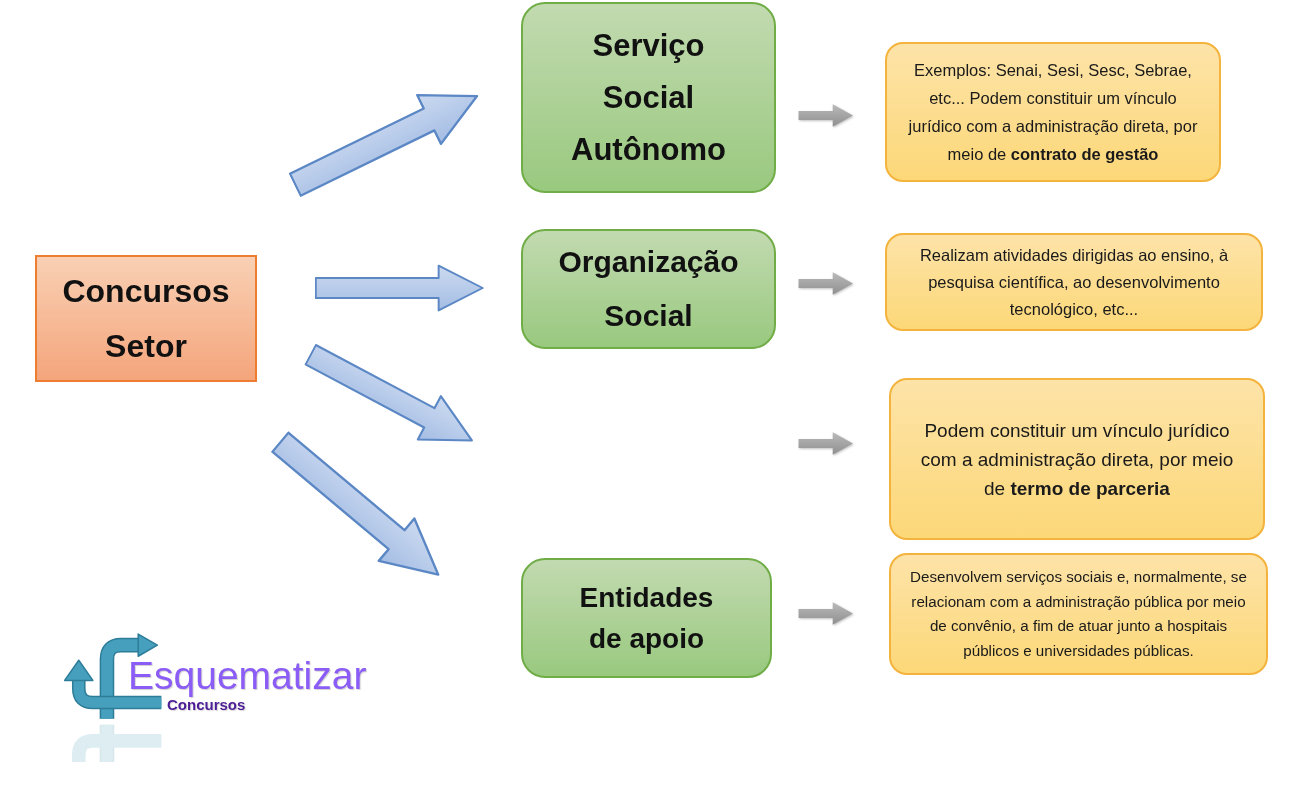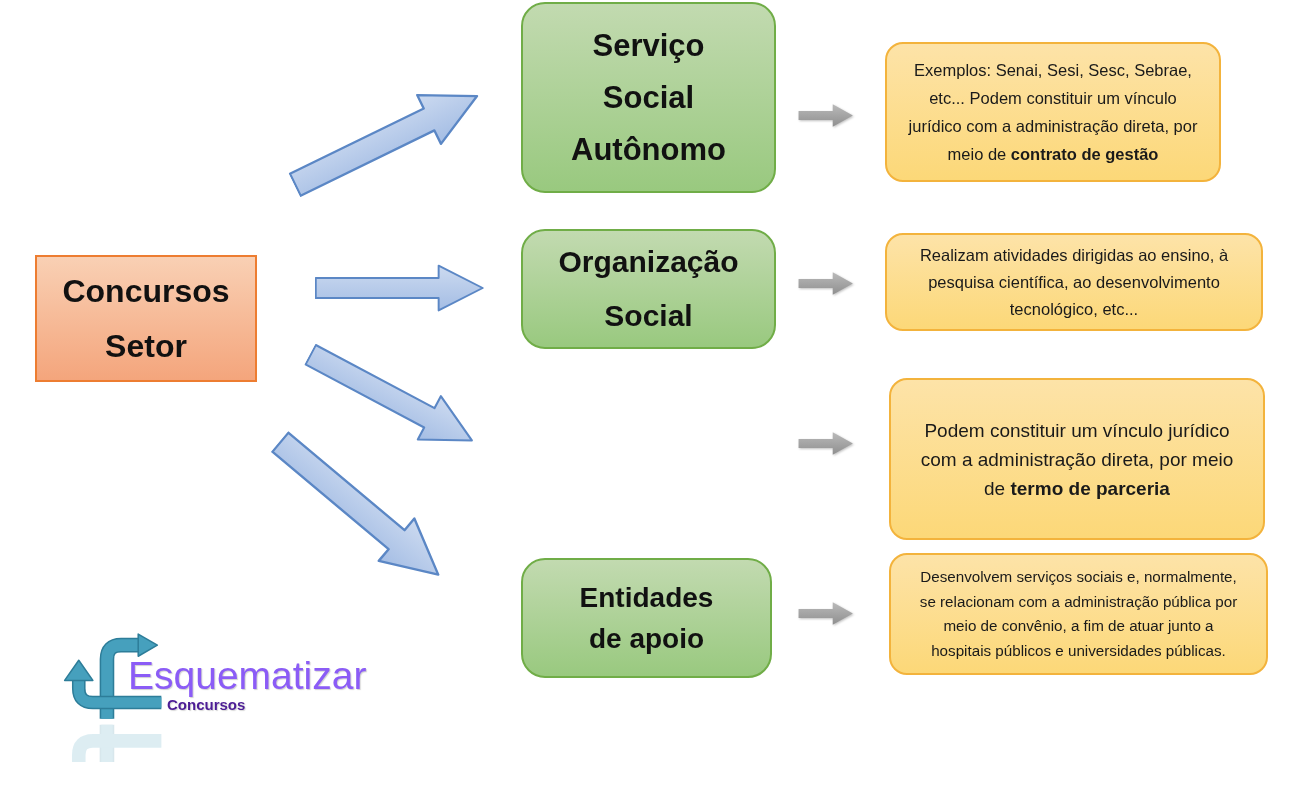--- a/index.html
+++ b/index.html
@@ -25,21 +25,21 @@
   .node4{left:521px;top:558px;width:251px;height:120px;font-size:28px;line-height:41px;}
 
   
   .card{background:linear-gradient(to bottom,#fde3a8 0%,#fcd878 100%);
     border:2px solid #f3b33c;border-radius:18px;color:#1a1a1a;
     flex-direction:column;padding:6px 20px;}
   .card p{margin:0;}
   .card1{left:885px;top:42px;width:336px;height:140px;font-size:16.5px;line-height:28px;}
   .card2{left:885px;top:233px;width:378px;height:98px;font-size:16.5px;line-height:27px;}
   .card3{left:889px;top:378px;width:376px;height:162px;font-size:19px;line-height:29px;padding:6px 22px;}
-  .card4{left:889px;top:553px;width:379px;height:122px;font-size:15.2px;line-height:24.5px;padding:6px 24px;}
+  .card4{left:889px;top:553px;width:379px;height:122px;font-size:15.2px;line-height:24.5px;padding:6px 14px;}
   .bold-seg{font-weight:bold;}
 
   
   .arrow{position:absolute;}
   .blue-arrow svg{display:block;}
   .blue1{left:284px;top:108px;width:206px;height:64px;transform:rotate(-26deg);}
   .blue2{left:315px;top:256px;width:170px;height:64px;transform:rotate(0deg);}
   .blue3{left:299px;top:366px;width:186px;height:64px;transform:rotate(28deg);}
   .blue4{left:255px;top:477px;width:210px;height:64px;transform:rotate(40deg);}
   .gray-arrow{width:56px;height:25px;filter:drop-shadow(1.5px 1.5px 1px rgba(0,0,0,0.25));}

